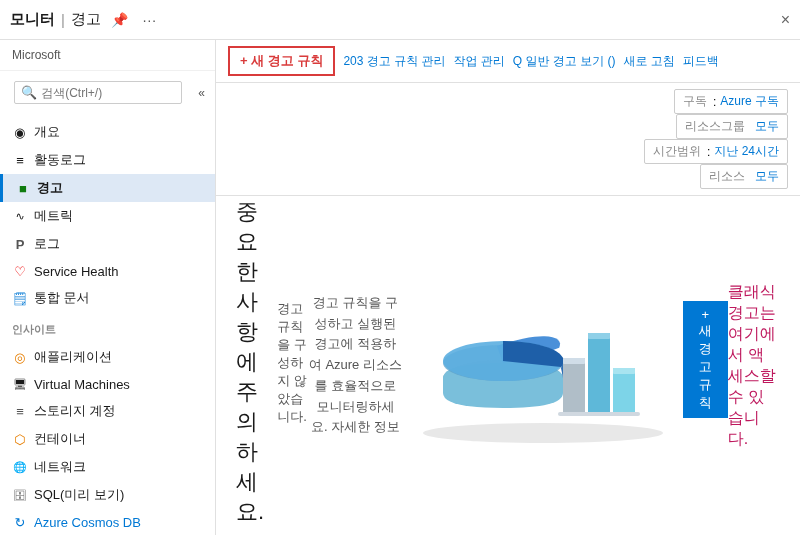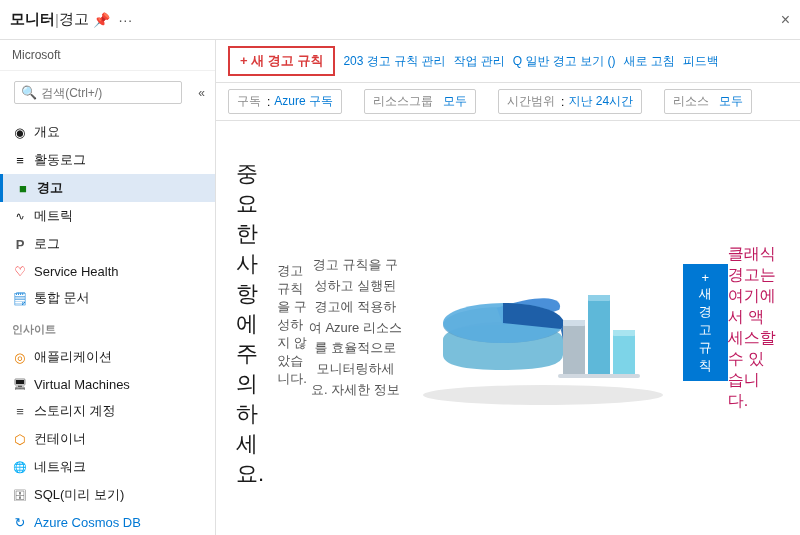--- a/index.html
+++ b/index.html
@@ -4,21 +4,21 @@
   <style>
     * { box-sizing: border-box; margin: 0; padding: 0; }
     body { font-family: 'Segoe UI', sans-serif; font-size: 13px; background: #fff; width: 800px; height: 535px; overflow: hidden; }
 
     
     .top-bar {
       display: flex; align-items: center; justify-content: space-between;
       padding: 6px 10px; border-bottom: 1px solid #e0e0e0; background: #fff;
       height: 40px;
     }
-    .top-bar-left { display: flex; align-items: center; }
+    .top-bar-left { display: flex; align-items: center; gap: 6px; }
     .top-title { font-size: 15px; font-weight: 600; color: #1a1a1a; }
     .top-sep { color: #999; font-size: 15px; }
     .top-subtitle { font-size: 15px; color: #1a1a1a; }
     .top-icon-btn { cursor: pointer; color: #555; font-size: 14px; padding: 2px 4px; }
     .close-btn { cursor: pointer; font-size: 16px; color: #666; }
 
     
     .layout { display: flex; height: calc(535px - 40px); }
 
     
@@ -45,21 +45,21 @@
     .toolbar { display: flex; align-items: center; padding: 6px 12px; gap: 8px; border-bottom: 1px solid #e0e0e0; flex-wrap: nowrap; }
     .new-alert-btn {
       display: flex; align-items: center; gap: 4px;
       border: 2px solid #d93b3b; color: #d93b3b; background: #fff;
       padding: 4px 10px; cursor: pointer; font-size: 13px; font-weight: 600;
       white-space: nowrap;
     }
     .toolbar-link { color: #0078d4; cursor: pointer; font-size: 12px; white-space: nowrap; }
 
     
-    .filter-bar { display: flex; align-items: flex-end; padding: 6px 12px; gap: 22px; border-bottom: 1px solid #e0e0e0; }
+    .filter-bar { display: flex; align-items: flex-end; padding: 6px 12px; gap: 0; border-bottom: 1px solid #e0e0e0; flex-direction: column; }
     .filter-tag {
       display: flex; align-items: center; gap: 4px;
       border: 1px solid #ccc; border-radius: 2px; padding: 3px 8px;
       font-size: 12px; cursor: pointer; background: #fff;
     }
     .filter-tag .label { color: #888; margin-right: 2px; }
     .filter-tag .value { color: #0078d4; font-weight: 500; }
 
     
     .main-content { flex: 1; display: flex; flex-direction: row; align-items: center; justify-content: center; padding: 20px; overflow-y: auto; }

